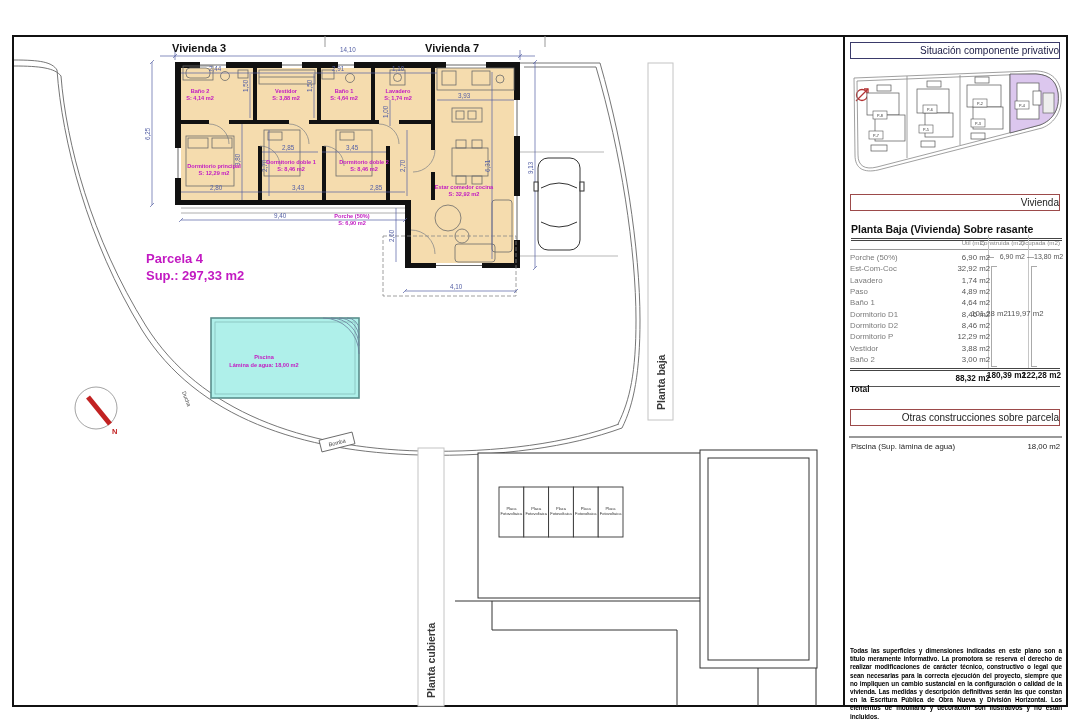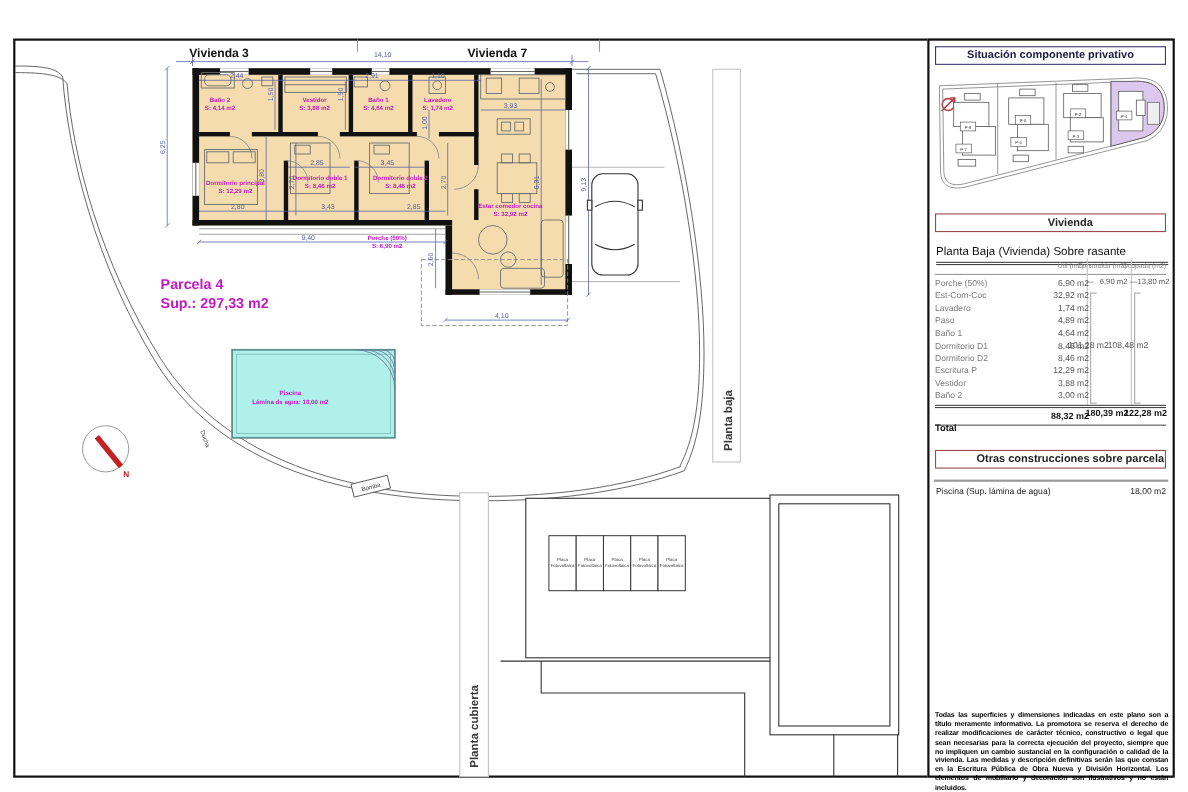--- a/index.html
+++ b/index.html
@@ -3,25 +3,25 @@
 <meta charset="utf-8">
 <style>
   html,body{margin:0;padding:0;background:#fff;}
   #page{position:relative;width:1080px;height:720px;background:#fff;overflow:hidden;
         font-family:"Liberation Sans",sans-serif;}
   svg{font-family:"Liberation Sans",sans-serif;}
   .abs{position:absolute;box-sizing:border-box;}
   
   #panel{position:absolute;left:843px;top:35px;width:225px;height:672px;
          border:2px solid #111;background:#fff;box-sizing:border-box;}
-  .hbox{position:absolute;height:17px;background:#fff;text-align:center;
-        font-size:10px;font-weight:bold;color:#1a1a44;line-height:16px;box-sizing:border-box;}
+  .hbox{position:absolute;height:17px;background:#fff;text-align:right;
+        font-size:10px;font-weight:normal;color:#1a1a44;line-height:16px;box-sizing:border-box;}
   .hbox.navy{border:1px solid #3a3a6a;}
   .hbox.red{border:1px solid #9c4a4a;color:#222;padding-left:36px;}
-  .tbl-title{position:absolute;left:6px;top:186px;width:211px;font-size:10.5px;font-weight:normal;
+  .tbl-title{position:absolute;left:6px;top:186px;width:211px;font-size:10.5px;font-weight:bold;
              color:#111;border-bottom:3px double #444;padding-bottom:3px;}
   .th{position:absolute;top:202px;font-size:6.2px;color:#888;white-space:nowrap;text-align:right;}
   .vsep{position:absolute;top:198px;height:133px;width:0;border-left:1px solid #c6c6c6;}
   .rows{position:absolute;left:5px;top:215px;width:210px;}
   .trow{display:flex;height:11.3px;align-items:center;}
   .trow .lbl{flex:1;font-size:7.8px;color:#7a7a7a;white-space:nowrap;}
   .trow .val{width:62px;text-align:right;font-size:7.8px;color:#555;margin-right:70px;white-space:nowrap;}
   .bracket{position:absolute;width:5px;border-left:1px solid #aaa;border-top:1px solid #aaa;
            border-bottom:1px solid #aaa;}
   .gval{position:absolute;text-align:center;font-size:7.8px;color:#555;white-space:nowrap;}
@@ -459,21 +459,21 @@
         </div>
     <div class="trow">
           <span class="lbl">Dormitorio D1</span>
           <span class="val">8,46 m2</span>
         </div>
     <div class="trow">
           <span class="lbl">Dormitorio D2</span>
           <span class="val">8,46 m2</span>
         </div>
     <div class="trow">
-          <span class="lbl">Escritura P</span>
+          <span class="lbl">Dormitorio P</span>
           <span class="val">12,29 m2</span>
         </div>
     <div class="trow">
           <span class="lbl">Vestidor</span>
           <span class="val">3,88 m2</span>
         </div>
     <div class="trow">
           <span class="lbl">Baño 2</span>
           <span class="val">3,00 m2</span>
         </div>
@@ -483,21 +483,21 @@
     <span>—</span>
         <span>6,90 m2</span>
   </div>
   <div class="dashcell" style="left:182px;top:216px;width:34px;">
     <span>—</span>
         <span>13,80 m2</span>
   </div>
   <div class="bracket" style="left:146px;top:229px;height:99px;"></div>
   <div class="bracket" style="left:186px;top:229px;height:99px;"></div>
   <div class="gval" style="left:110px;top:272px;width:69px;">101,28 m2</div>
-  <div class="gval" style="left:146px;top:272px;width:69px;">108,48 m2</div>
+  <div class="gval" style="left:146px;top:272px;width:69px;">119,97 m2</div>
 
   <div class="total">
     <span class="lbl">Total</span>
     <span class="val">88,32 m2</span>
   </div>
   <div class="tval" style="left:112px;width:69px;">180,39 m2</div>
   <div class="tval" style="left:148px;width:68px;">122,28 m2</div>
 
   <div class="hbox red" style="left:5px;top:372px;width:210px;">Otras construcciones sobre parcela</div>
   <div class="divider"></div>

